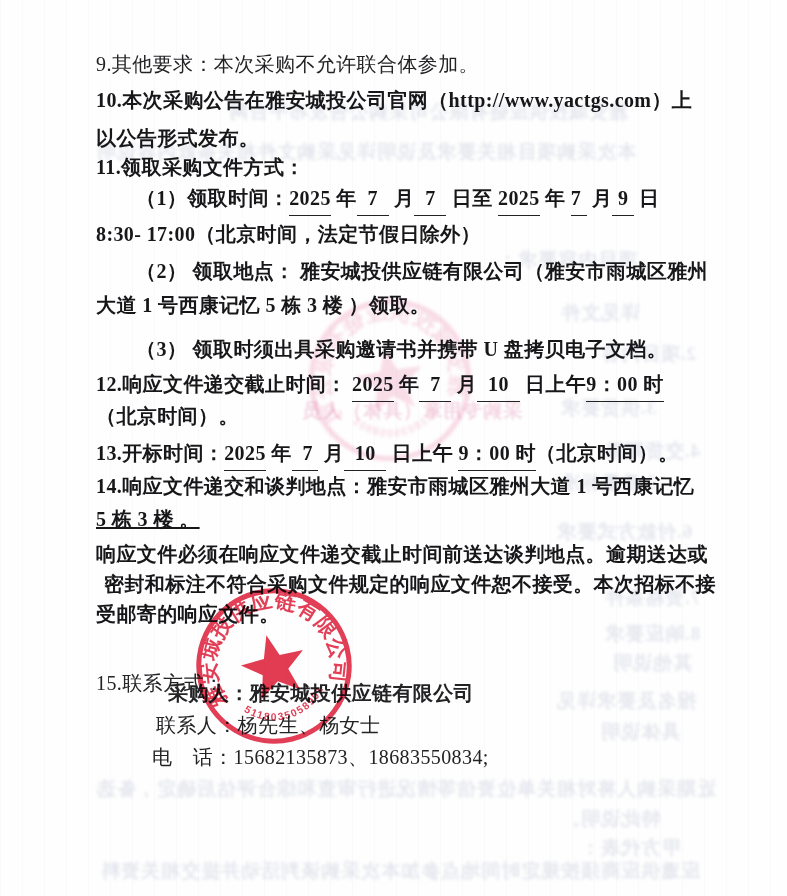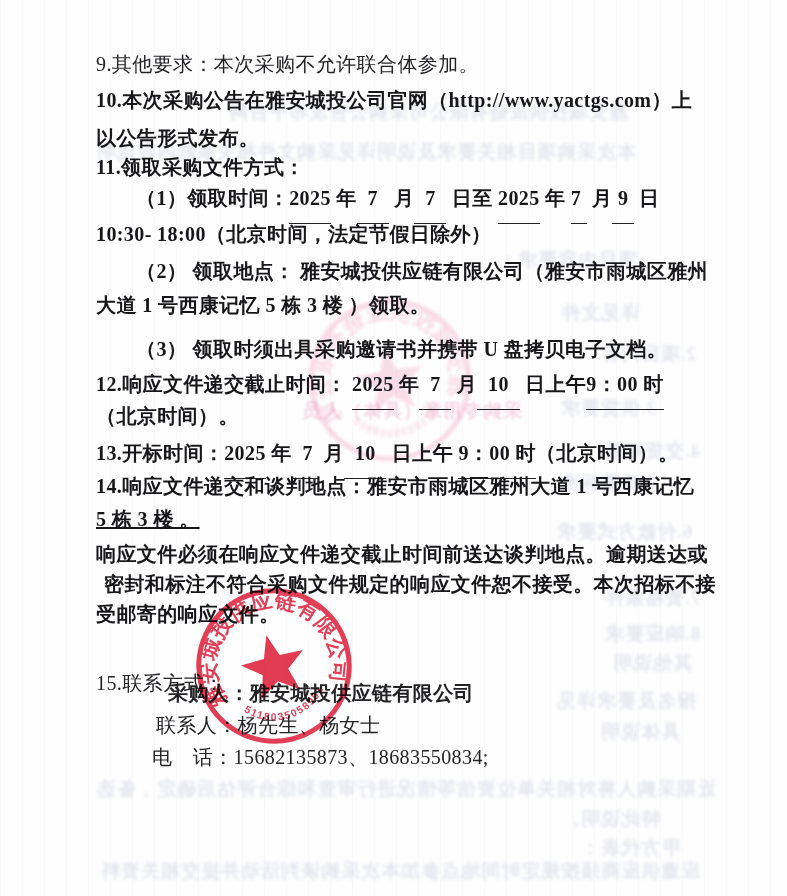--- a/index.html
+++ b/index.html
@@ -13,21 +13,21 @@
   
   #page::after{
     content:"";position:absolute;inset:0;pointer-events:none;
     background:repeating-linear-gradient(90deg, rgba(60,70,110,0.022) 0 1px, transparent 1px 22px);
   }
   .line{
     position:absolute;white-space:pre;font-size:20px;line-height:24px;
     color:#232326;letter-spacing:0.4px;z-index:3;
   }
   .line.bold{font-weight:700;color:#17171a;}
-  .u{border-bottom:1.8px solid #222;padding-bottom:14px;}
+  .u{border-bottom:1.8px solid #222;padding-bottom:6px;}
   .bleed{
     position:absolute;white-space:pre;font-size:19px;font-weight:700;
     color:#6d78a0;opacity:0.17;filter:blur(1.4px);
     transform:scaleX(-1);z-index:1;letter-spacing:1px;
   }
   .bleed.pink{color:#e07da8;opacity:0.30;filter:blur(1.1px);}
   .seal{position:absolute;mix-blend-mode:multiply;z-index:5;}
   #seal-main{
     left:185px;top:577px;width:178px;height:178px;
     transform:rotate(-14deg);opacity:0.9;
@@ -51,21 +51,21 @@
 <body>
 
 <div id="page">
 
   <div>
       <div class="line" style="left: 96px; top: 52px;"><span>9.其他要求：本次采购不允许联合体参加。</span></div>
       <div class="line bold" style="left: 96px; top: 88px;"><span>10.本次采购公告在雅安城投公司官网（http://www.yactgs.com）上</span></div>
       <div class="line bold" style="left: 96px; top: 126px; text-align: center;"><span>以公告形式发布。</span></div>
       <div class="line bold" style="left: 96px; top: 155px;"><span>11.领取采购文件方式：</span></div>
       <div class="line bold" style="left: 136px; top: 186px;"><span>（1）领取时间：</span><span class="u">2025</span><span> 年</span><span class="u">  7  </span><span> 月</span><span class="u">  7  </span><span> 日至 </span><span class="u">2025</span><span> 年 </span><span class="u">7 </span><span> 月</span><span class="u"> 9 </span><span> 日</span></div>
-      <div class="line bold" style="left: 96px; top: 222px;"><span>10:30- 18:00（北京时间，法定节假日除外）</span></div>
+      <div class="line bold" style="left: 96px; top: 222px;"><span>8:30- 17:00（北京时间，法定节假日除外）</span></div>
       <div class="line bold" style="left: 136px; top: 259px; text-align: right;"><span>（2） 领取地点： 雅安城投供应链有限公司（雅安市雨城区雅州</span></div>
       <div class="line bold" style="left: 96px; top: 293px;"><span>大道 1 号西康记忆 5 栋 3 楼 ）领取。</span></div>
       <div class="line bold" style="left: 136px; top: 337px;"><span>（3） 领取时须出具采购邀请书并携带 U 盘拷贝电子文档。</span></div>
       <div class="line bold" style="left: 96px; top: 372px;"><span>12.响应文件递交截止时间： </span><span class="u">2025</span><span> 年</span><span class="u">  7  </span><span> 月</span><span class="u">  10  </span><span> 日上午</span><span class="u">9：00 时</span></div>
       <div class="line bold" style="left: 96px; top: 404px;"><span>（北京时间）。</span></div>
       <div class="line bold" style="left: 96px; top: 441px;"><span>13.开标时间：</span><span class="u">2025</span><span> 年</span><span class="u">  7 </span><span> 月</span><span class="u">  10  </span><span> 日上午 </span><span class="u">9：00 时</span><span>（北京时间）。</span></div>
       <div class="line bold" style="left: 96px; top: 474px;"><span>14.响应文件递交和谈判地点：雅安市雨城区雅州大道 1 号西康记忆</span></div>
       <div class="line bold" style="left: 96px; top: 507px; text-decoration: underline;"><span>5 栋 3 楼 。</span></div>
       <div class="line bold" style="left: 96px; top: 542px;"><span>响应文件必须在响应文件递交截止时间前送达谈判地点。逾期送达或</span></div>
       <div class="line bold" style="left: 104px; top: 572px;"><span>密封和标注不符合采购文件规定的响应文件恕不接受。本次招标不接</span></div>

